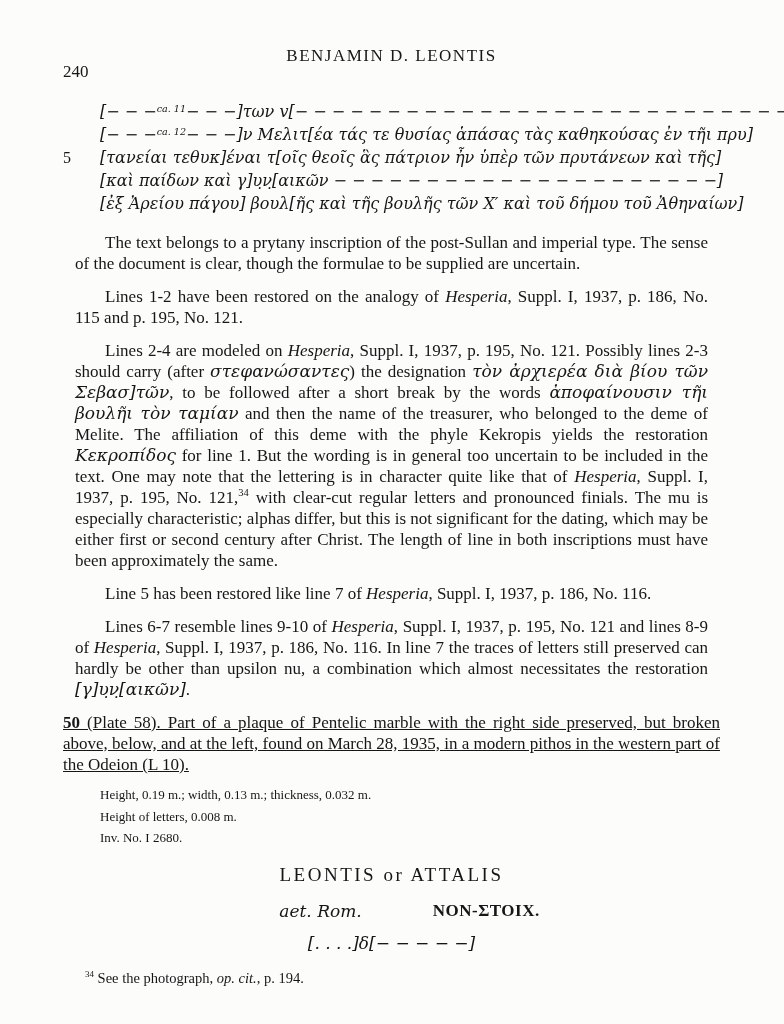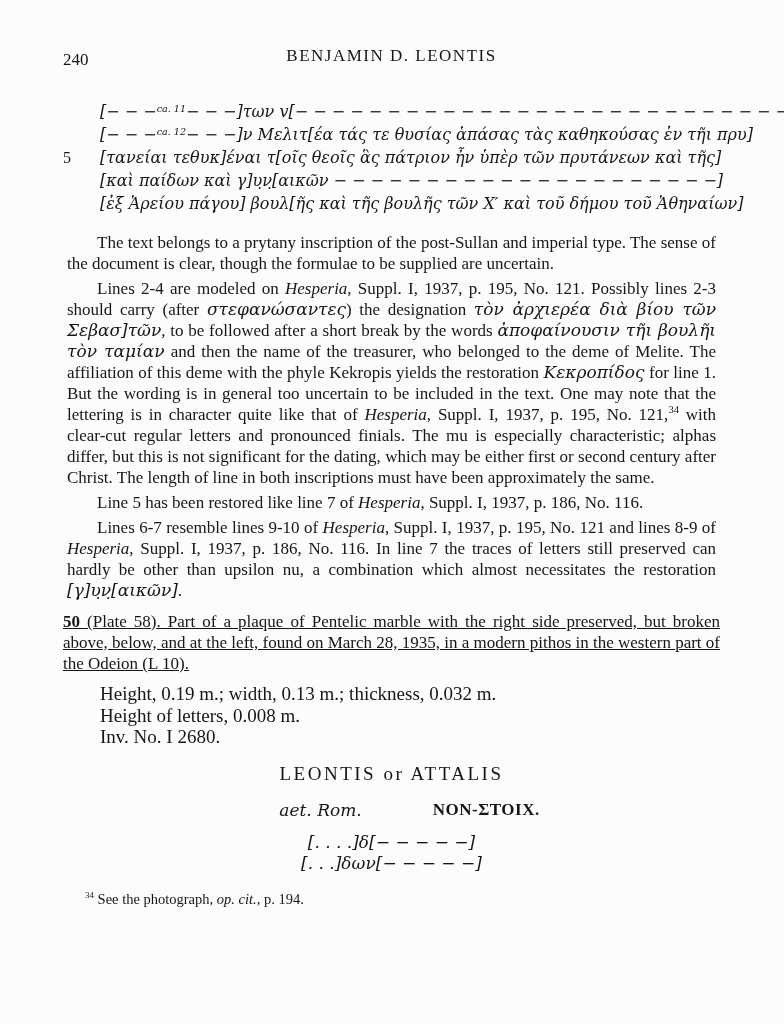--- a/index.html
+++ b/index.html
@@ -9,38 +9,38 @@
     margin:0 auto;
     background:#fcfcfa;
     color:#161616;
     font-family:"Liberation Serif", serif;
     box-sizing:border-box;
     padding:46px 64px 0 63px;
     overflow:hidden;
   }
   
   .hdr{position:relative;height:24px;}
-  .pgnum{position:absolute;left:0;top:4px;font-size:17px;}
+  .pgnum{position:absolute;left:0;top:16px;font-size:17px;}
   .hdr-title{text-align:center;font-size:17px;letter-spacing:1.5px;}
   
   .insc{margin:30px 0 0 37px;font-size:16px;line-height:23px;}
   .insc-line{position:relative;white-space:nowrap;}
   .insc-num{position:absolute;left:-37px;top:0;font-style:normal;font-size:16px;font-family:"Liberation Serif",serif;}
   
   .seg-i{font-style:italic;}
   .seg-b{font-weight:bold;}
   .seg-sup{vertical-align:super;font-size:0.62em;line-height:0;}
   .seg-g{font-style:italic;font-family:"DejaVu Serif","Liberation Serif",serif;}
   .seg-ca{font-style:italic;font-size:0.6em;vertical-align:0.5em;line-height:0;font-family:"DejaVu Serif",serif;}
   
   .body-text{margin-top:17px;font-size:17px;line-height:21px;text-align:justify;}
-  p.para{margin:4px;text-indent:30px;}
+  p.para{margin:12px;text-indent:30px;}
   p.catalog{margin:10px 0 0 0;text-indent:0;text-decoration:underline;}
   
-  .meas{margin:9px 0 0 37px;font-size:19px;line-height:21.5px;}
+  .meas{margin:9px 0 0 37px;font-size:13px;line-height:21.5px;}
   
   .heading{margin-top:15px;text-align:center;font-size:19px;letter-spacing:2.5px;}
   .subhead-row{margin-top:15px;display:flex;justify-content:center;gap:71px;padding-left:36px;font-size:17px;}
   .date-label{font-style:italic;font-family:"DejaVu Serif",serif;}
   .arr-label{font-weight:bold;letter-spacing:0.5px;}
   
   .frag{margin-top:12px;text-align:center;font-size:17px;line-height:21.5px;font-style:italic;font-family:"DejaVu Serif","Liberation Serif",serif;}
   
   .footnote{margin-top:15px;font-size:14.5px;line-height:18px;text-indent:22px;}
 </style>
@@ -68,20 +68,21 @@
     <div class="insc-line">
       <span><span class="seg-g">[καὶ παίδων καὶ γ]υ̣ν̣[αικῶν − − − − − − − − − − − − − − − − − − − − −]</span></span>
     </div>
     <div class="insc-line">
       <span><span class="seg-g">[ἐξ Ἀρείου πάγου] βουλ[ῆς καὶ τῆς βουλῆς τῶν Χ′ καὶ τοῦ δήμου τοῦ Ἀθηναίων]</span></span>
     </div>
   </div>
 
   <div class="body-text">
     <p class="para"><span>The text belongs to a prytany inscription of the post-Sullan and imperial type. The sense of the document is clear, though the formulae to be supplied are uncertain.</span></p>
+    <p class="para"><span>Lines 1-2 have been restored on the analogy of </span><span class="seg-i">Hesperia</span><span>, Suppl. I, 1937, p. 186, No. 115 and p. 195, No. 121.</span></p>
     <p class="para"><span>Lines 2-4 are modeled on </span><span class="seg-i">Hesperia</span><span>, Suppl. I, 1937, p. 195, No. 121.  Possibly lines 2-3 should carry (after </span><span class="seg-g">στεφανώσαντες</span><span>) the designation </span><span class="seg-g">τὸν ἀρχιερέα διὰ βίου τῶν Σεβασ]τῶν</span><span>, to be followed after a short break by the words </span><span class="seg-g">ἀποφαίνουσιν τῆι βουλῆι τὸν ταμίαν</span><span> and then the name of the treasurer, who belonged to the deme of Melite.  The affiliation of this deme with the phyle Kekropis yields the restoration </span><span class="seg-g">Κεκροπίδος</span><span> for line 1.  But the wording is in general too uncertain to be included in the text.  One may note that the lettering is in character quite like that of </span><span class="seg-i">Hesperia</span><span>, Suppl. I, 1937, p. 195, No. 121,</span><span class="seg-sup">34</span><span> with clear-cut regular letters and pronounced finials.  The mu is especially characteristic; alphas differ, but this is not significant for the dating, which may be either first or second century after Christ.  The length of line in both inscriptions must have been approximately the same.</span></p>
     <p class="para"><span>Line 5 has been restored like line 7 of </span><span class="seg-i">Hesperia</span><span>, Suppl. I, 1937, p. 186, No. 116.</span></p>
     <p class="para"><span>Lines 6-7 resemble lines 9-10 of </span><span class="seg-i">Hesperia</span><span>, Suppl. I, 1937, p. 195, No. 121 and lines 8-9 of </span><span class="seg-i">Hesperia</span><span>, Suppl. I, 1937, p. 186, No. 116.  In line 7 the traces of letters still preserved can hardly be other than upsilon nu, a combination which almost necessitates the restoration </span><span class="seg-g">[γ]υ̣ν̣[αικῶν]</span><span>.</span></p>
     <p class="catalog"><span class="seg-b">50</span><span> (Plate 58).  Part of a plaque of Pentelic marble with the right side preserved, but broken above, below, and at the left, found on March 28, 1935, in a modern pithos in the western part of the Odeion (L 10).</span></p>
   </div>
 
   <div class="meas">
     <div>Height, 0.19 m.; width, 0.13 m.; thickness, 0.032 m.</div>
     <div>Height of letters, 0.008 m.</div>
     <div>Inv. No. I 2680.</div>
@@ -89,18 +90,17 @@
 
   <div class="heading">LEONTIS or ATTALIS</div>
 
   <div class="subhead-row">
     <span class="date-label">aet. Rom.</span>
     <span class="arr-label">NON-ΣΤΟΙΧ.</span>
   </div>
 
   <div class="frag">
     <div>[. . . .]δ[− − − − −]</div>
-    <div>[. . .]δων[− − − − −]</div>
   </div>
 
   <div class="footnote"><span class="seg-sup">34</span><span> See the photograph, </span><span class="seg-i">op. cit.</span><span>, p. 194.</span></div>
 
 </div>
 
 </body></html>

